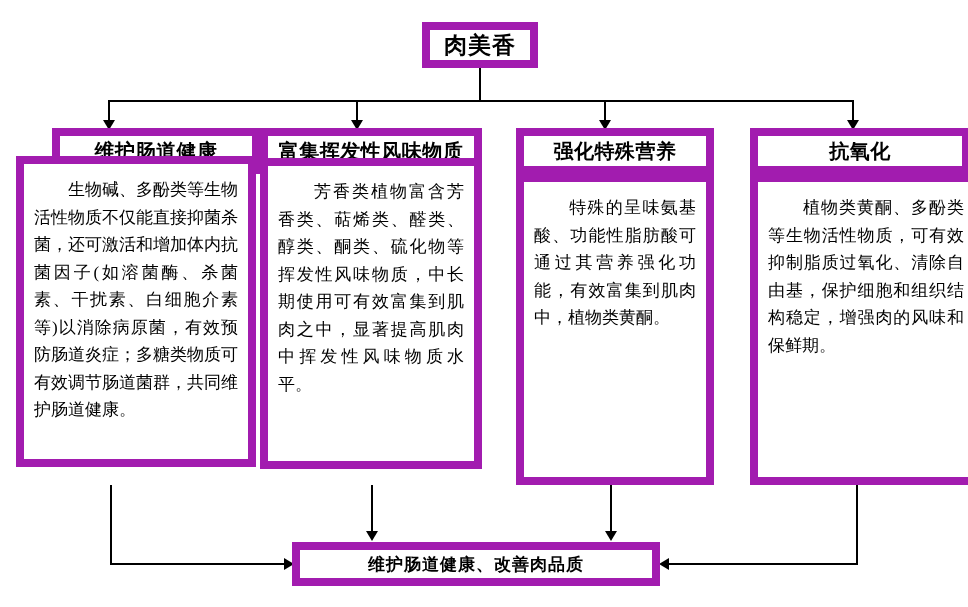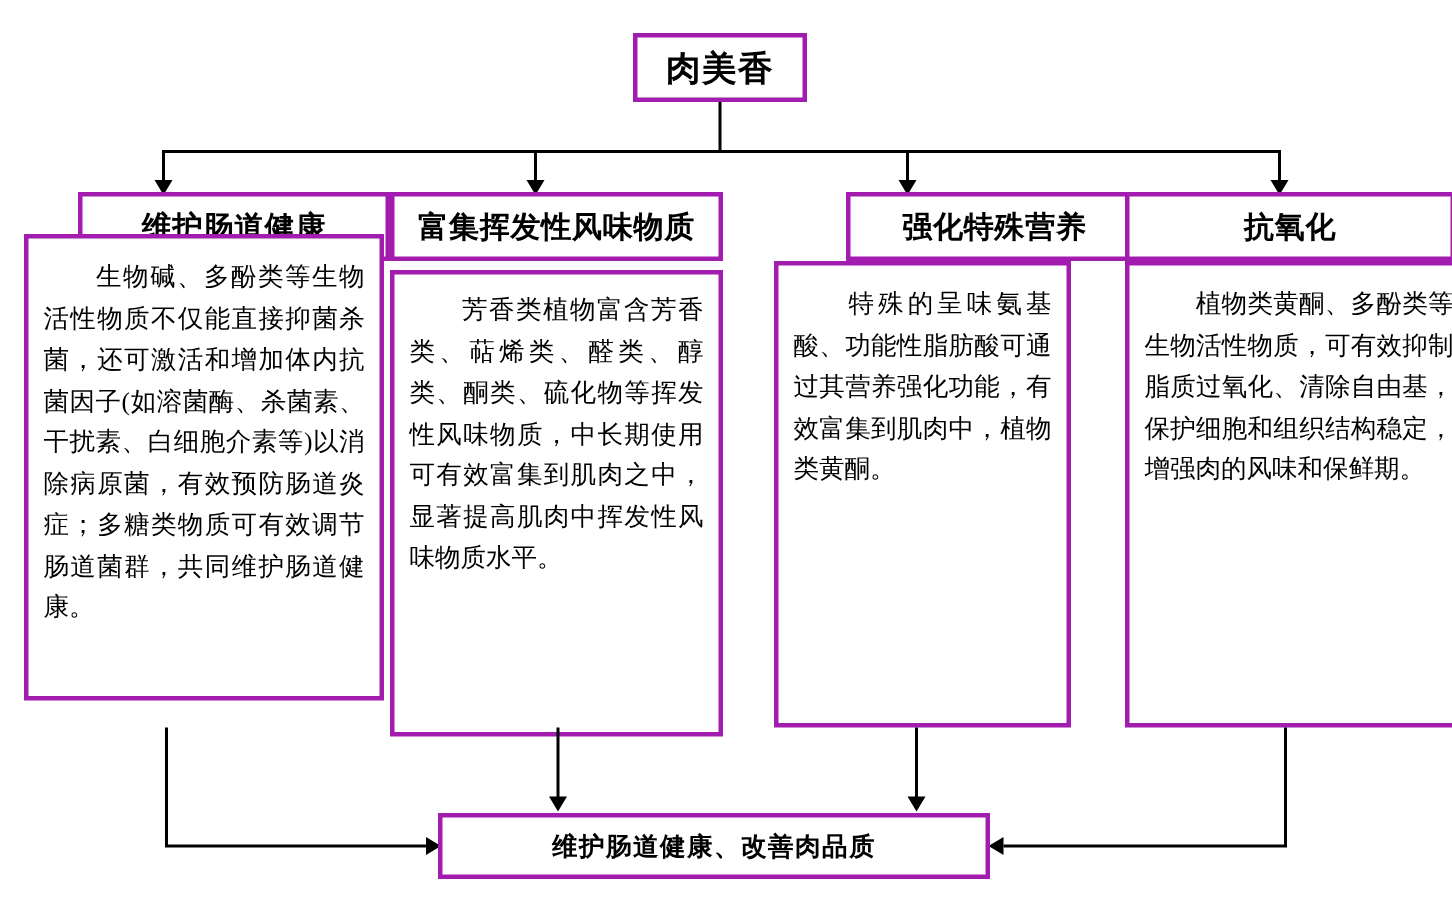--- a/index.html
+++ b/index.html
@@ -14,21 +14,21 @@
   #canvas {
     position: relative;
     width: 968px;
     height: 607px;
     background: #ffffff;
     overflow: hidden;
   }
   .box {
     position: absolute;
     box-sizing: border-box;
-    border: 3px solid #a21caf;
+    border: 8px solid #a21caf;
     background: #ffffff;
   }
   .title-box {
     display: flex;
     align-items: center;
     justify-content: center;
     font-weight: bold;
     font-size: 23px;
     letter-spacing: 1px;
   }
@@ -116,25 +116,25 @@
 
   <div class="vline" style="left:852px; top:100px; height:25px;"></div>
   <div class="arrow-down" style="left:847px; top:120px;"></div>
 
   <div class="box col-head" style="left:16px; top:128px; width:208px; height:46px;margin-left:36px;">维护肠道健康</div>
   <div class="box col-body" style="left:16px; top:156px; width:240px; height:311px;">
     <span class="indent"></span><span>生物碱、多酚类等生物活性物质不仅能直接抑菌杀菌，还可激活和增加体内抗菌因子(如溶菌酶、杀菌素、干扰素、白细胞介素等)以消除病原菌，有效预防肠道炎症；多糖类物质可有效调节肠道菌群，共同维护肠道健康。</span>
   </div>
 
   <div class="box col-head" style="left:260px; top:128px; width:222px; height:46px;">富集挥发性风味物质</div>
-  <div class="box col-body" style="left:260px; top:180px; width:222px; height:311px;font-family:Liberation Mono, monospace;">
+  <div class="box col-body" style="left:260px; top:158px; width:222px; height:311px;">
     <span class="indent"></span><span>芳香类植物富含芳香类、萜烯类、醛类、醇类、酮类、硫化物等挥发性风味物质，中长期使用可有效富集到肌肉之中，显著提高肌肉中挥发性风味物质水平。</span>
   </div>
 
-  <div class="box col-head" style="left:516px; top:128px; width:198px; height:46px;margin-left:48px;">强化特殊营养</div>
+  <div class="box col-head" style="left:516px; top:128px; width:198px; height:46px;">强化特殊营养</div>
   <div class="box col-body" style="left:516px; top:174px; width:198px; height:311px;">
     <span class="indent"></span><span>特殊的呈味氨基酸、功能性脂肪酸可通过其营养强化功能，有效富集到肌肉中，植物类黄酮。</span>
   </div>
 
   <div class="box col-head" style="left:750px; top:128px; width:220px; height:46px;">抗氧化</div>
   <div class="box col-body" style="left:750px; top:174px; width:232px; height:311px;">
     <span class="indent"></span><span>植物类黄酮、多酚类等生物活性物质，可有效抑制脂质过氧化、清除自由基，保护细胞和组织结构稳定，增强肉的风味和保鲜期。</span>
   </div>
 
   <div class="vline" style="left:110px; top:485px; height:79px;"></div>

